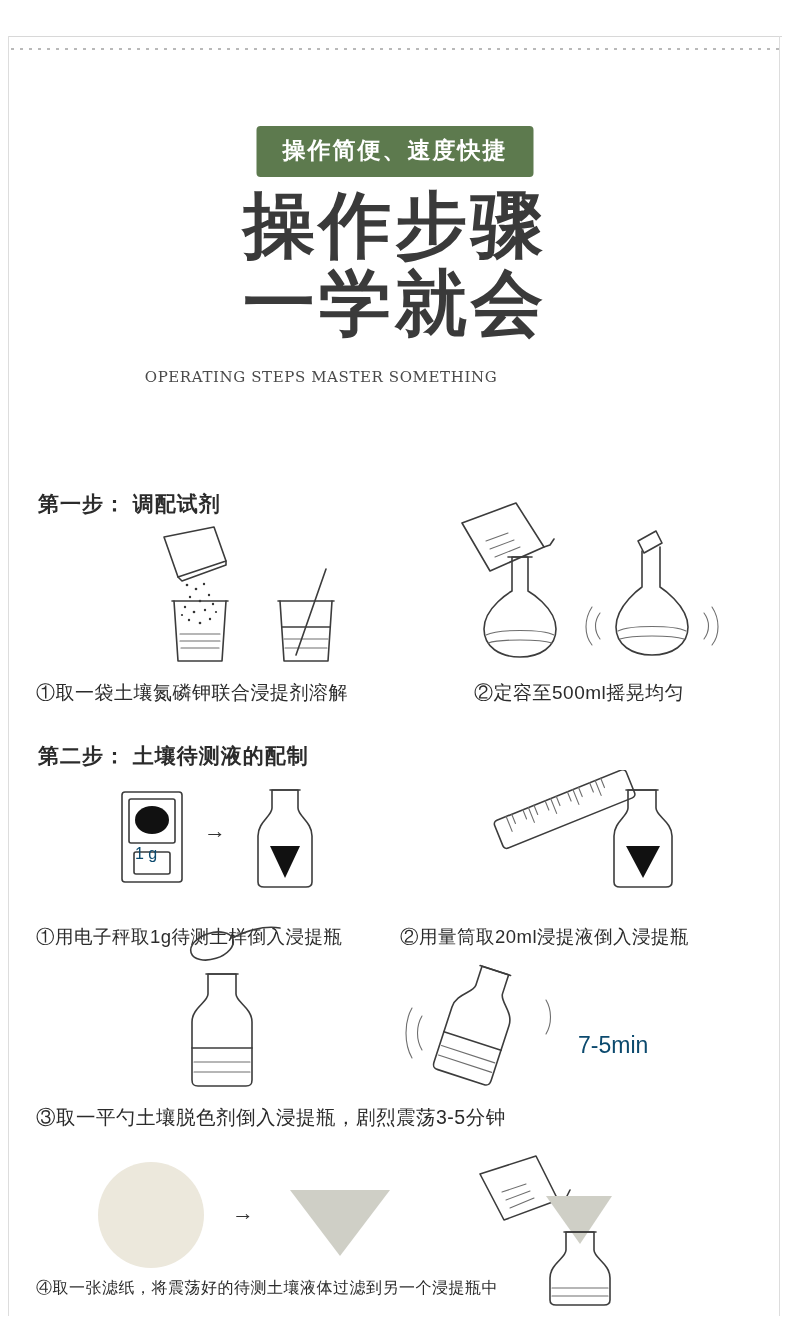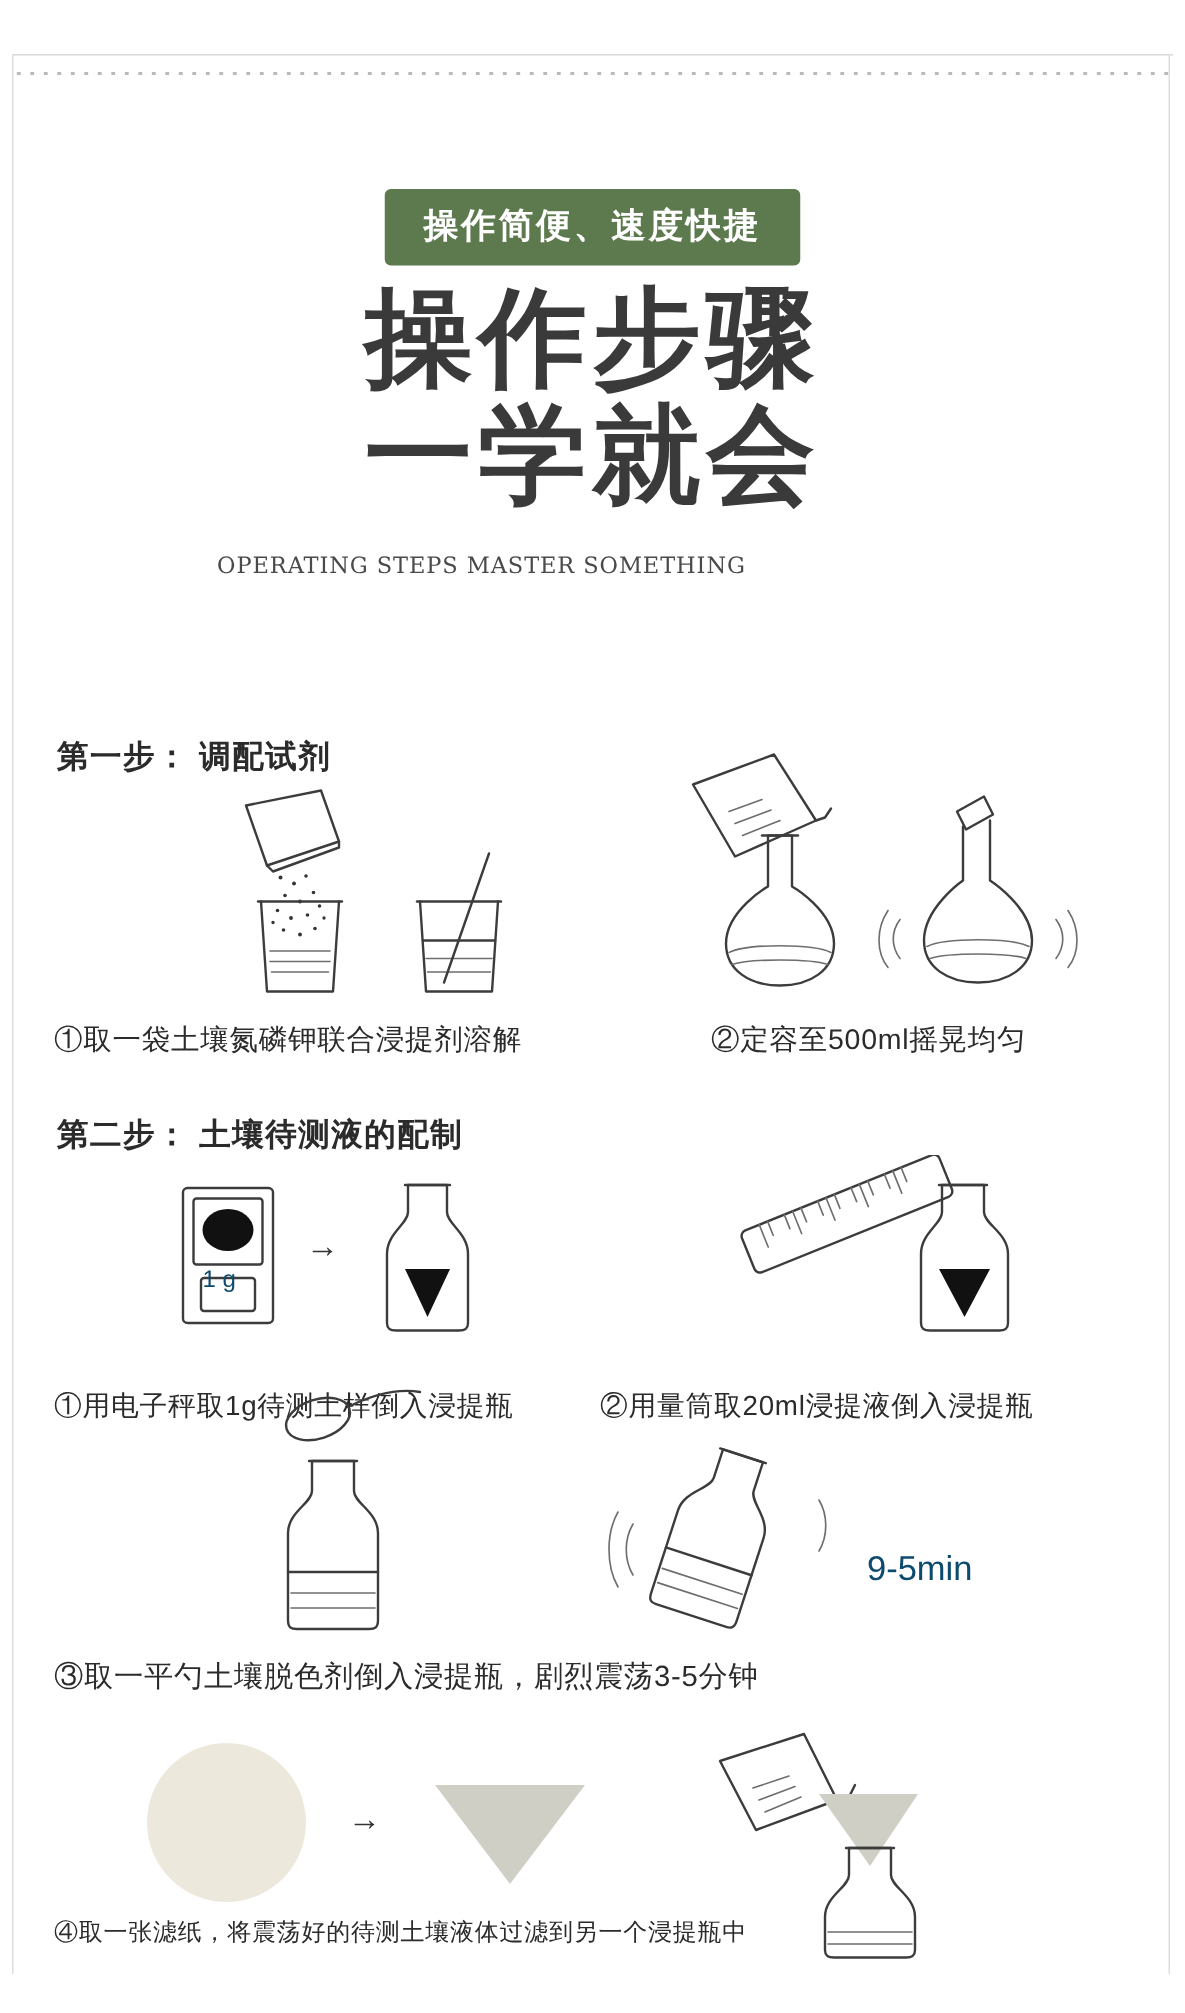--- a/index.html
+++ b/index.html
@@ -303,21 +303,21 @@
       <path class="stroke" d="M48 84 L108 84"></path>
       <path class="stroke-thin" d="M50 98 L106 98"></path>
       <path class="stroke-thin" d="M50 108 L106 108"></path>
     </g>
     <path class="stroke-thin" d="M22 56 C16 66 16 80 22 90"></path>
     <path class="stroke-thin" d="M12 48 C4 62 4 84 12 98"></path>
     <path class="stroke-thin" d="M146 40 C152 50 152 64 146 74"></path>
   </svg>
 </div>
 
-<div class="plain-text" style="top:1032px; left:578px; font-size:23px;">9-5min</div>
+<div class="plain-text" style="top:1032px; left:578px; font-size:23px;">7-5min</div>
 
 <div class="caption" style="top:1104px; left:36px; font-size:19.5px;">③取一平勺土壤脱色剂倒入浸提瓶，剧烈震荡3-5分钟</div>
 
 <div class="fig" style="top:1160px; left:96px;">
   <svg width="110" height="110" viewBox="0 0 110 110">
     <circle class="fill-beige" cx="55" cy="55" r="53"></circle>
   </svg>
 </div>
 <div class="arrow-txt" style="top:1200px; left:232px;">→</div>
 <div class="fig" style="top:1186px; left:288px;">

